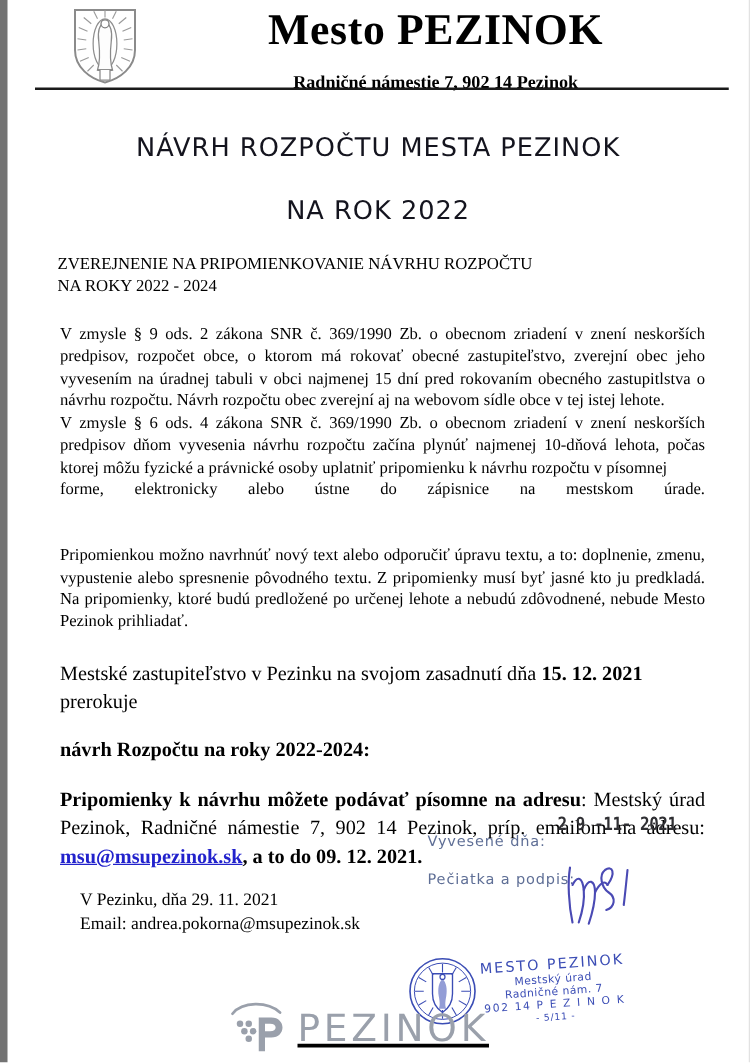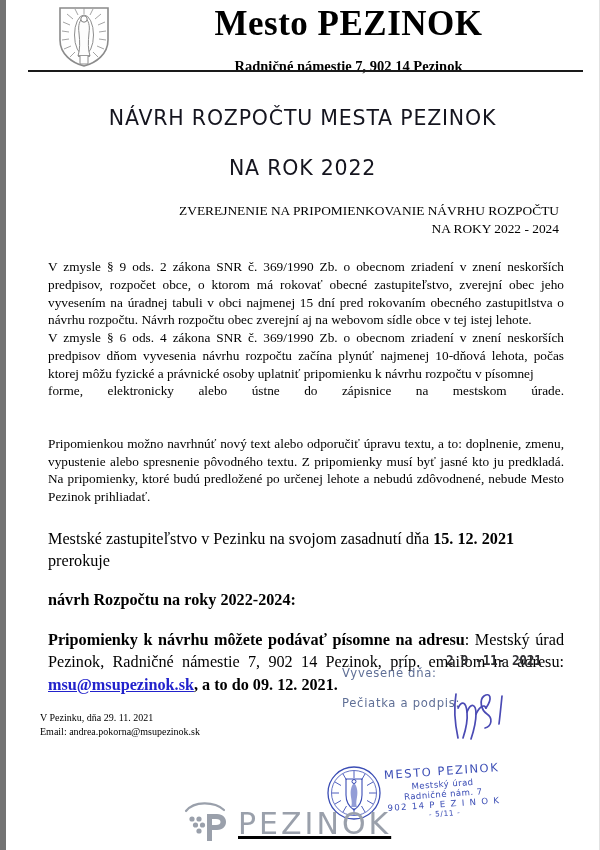--- a/index.html
+++ b/index.html
@@ -91,21 +91,21 @@
     font-weight: normal;
     letter-spacing: 0.8px;
     color: #14141e;
     margin-top: 27px;
   }
 
   .subtitle-block {
     position: absolute;
     left: 40px; right: 40px;
     top: 202px;
-    text-align: right;
+    text-align: left;
     font-size: 13.4px;
     line-height: 1.35;
   }
 
   
   .body-block {
     position: absolute;
     left: 42px;
     width: 516px;
     top: 258px;
@@ -183,23 +183,23 @@
     position: absolute;
     left: 108px;
     top: 22px;
     width: 92px;
     height: 62px;
   }
 
   
   .footer-left {
     position: absolute;
-    left: 34px;
+    left: 58px;
     top: 711px;
-    font-size: 10px;
+    font-size: 14px;
     line-height: 1.36;
   }
 
   
   .round-stamp {
     position: absolute;
     left: 318px;
     top: 762px;
     width: 175px;
     height: 62px;

